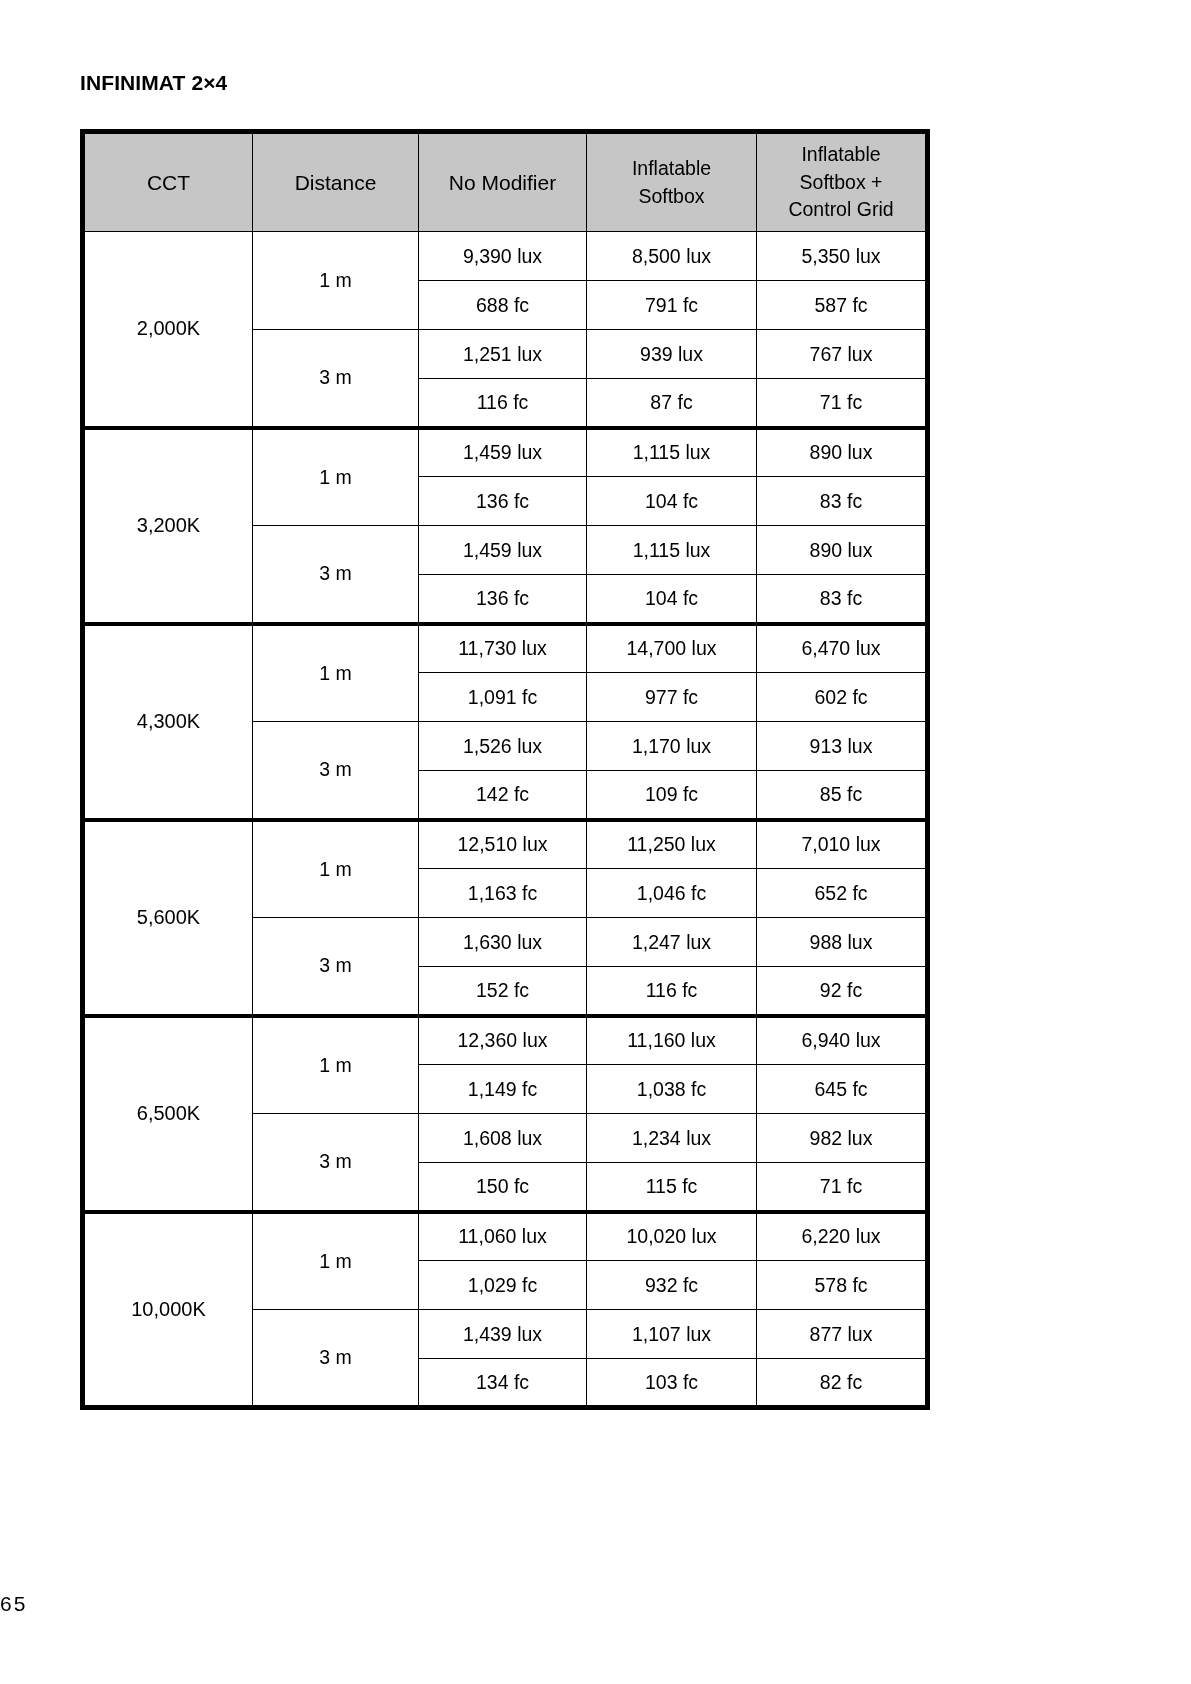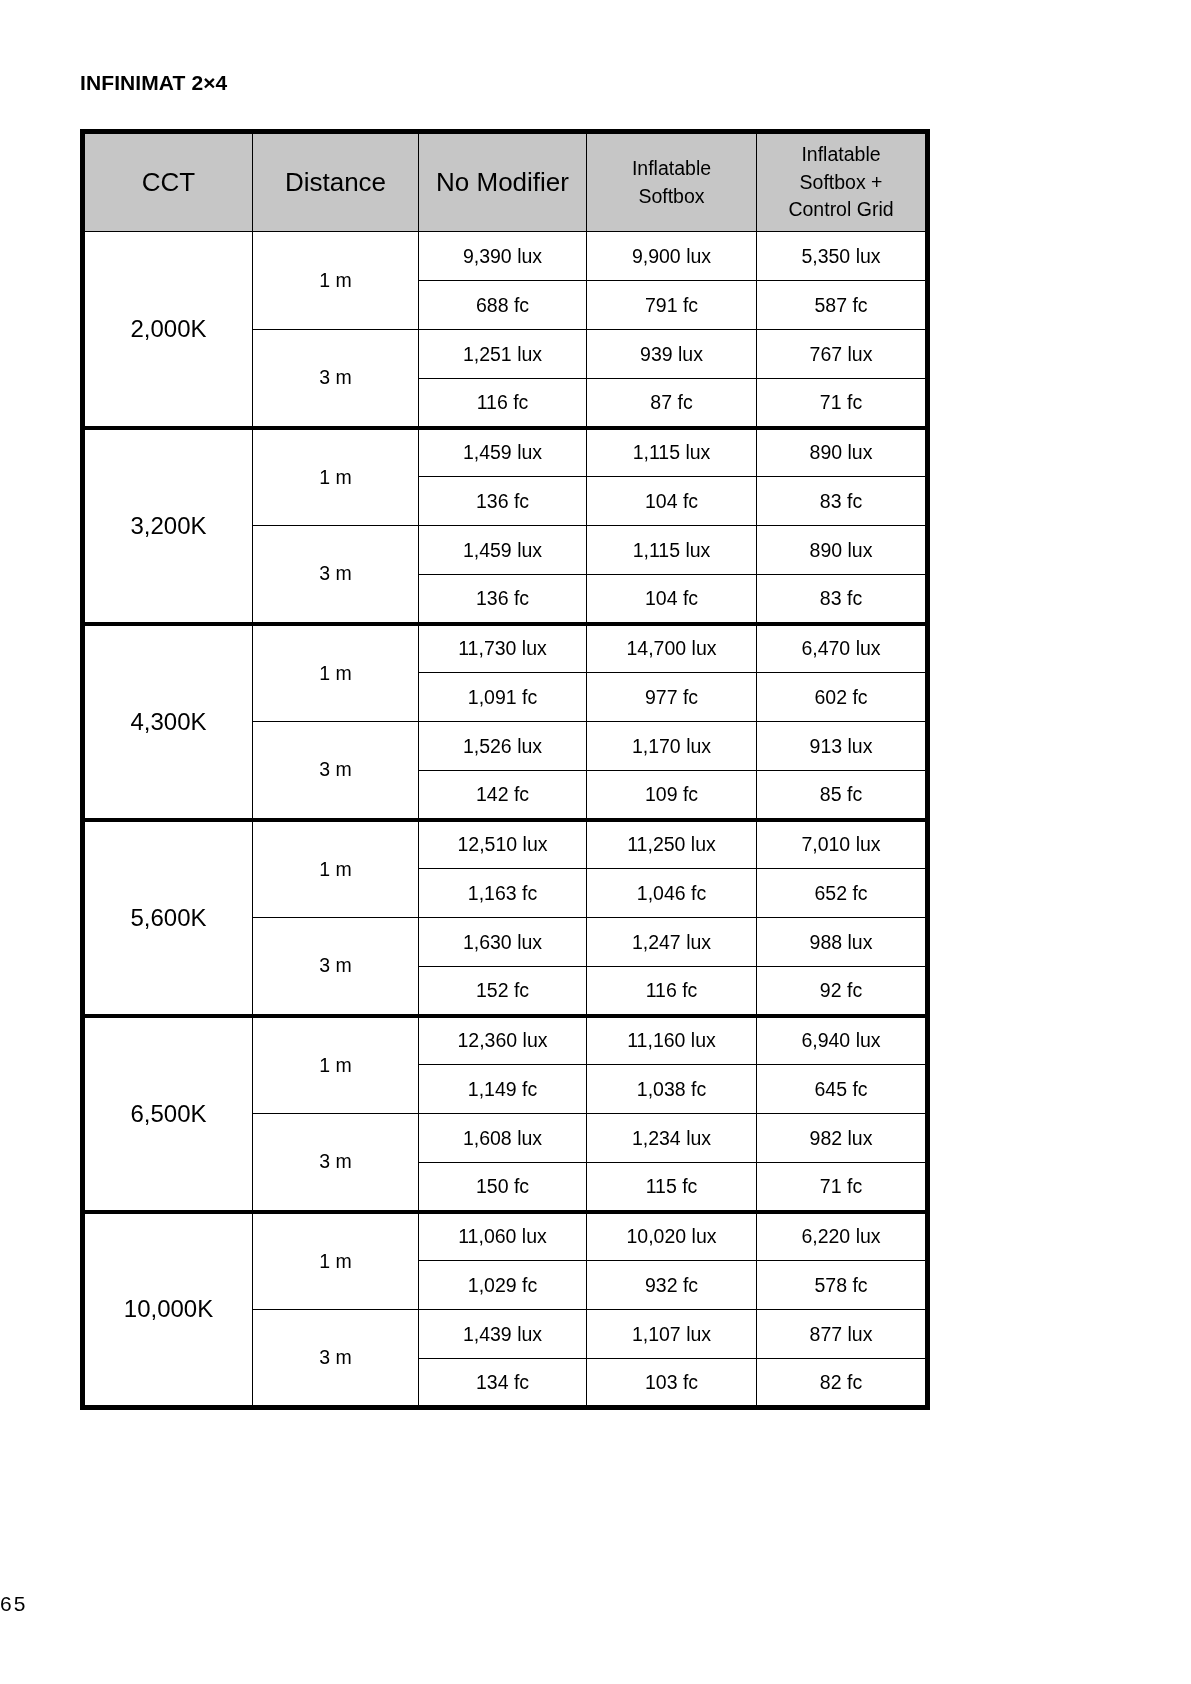--- a/index.html
+++ b/index.html
@@ -64,32 +64,32 @@
   }
 
   
   table.spec {
     border: 5px solid #000000;
   }
 
   thead th {
     background: #c6c6c6;
     height: 100px;
-    font-size: 26px;
+    font-size: 21px;
     line-height: 1.42;
     padding: 4px 6px;
   }
 
   thead th.hdr-multi { font-size: 19.5px; }
 
   
   thead th { border-bottom: 4.5px solid #000; }
 
   td.cct-cell {
-    font-size: 24px;
+    font-size: 20px;
     border-right: 1.6px solid #000;
   }
   td.dist-cell {
     font-size: 19.5px;
     margin-top: 40px;
   }
   td.val-cell {
     height: 49px;
     font-size: 19.5px;
   }
@@ -143,21 +143,21 @@
             <div>Softbox +</div>
             <div>Control Grid</div>
           </th>
         </tr>
       </thead>
       <tbody id="spec-body">
           <tr>
             <td class="cct-cell" rowspan="4">2,000K</td>
             <td class="dist-cell" rowspan="2">1 m</td>
             <td class="val-cell">9,390 lux</td>
-            <td class="val-cell">9,900 lux</td>
+            <td class="val-cell">8,500 lux</td>
             <td class="val-cell">5,350 lux</td>
           </tr>
           <tr>
             <td class="val-cell">688 fc</td>
             <td class="val-cell">791 fc</td>
             <td class="val-cell">587 fc</td>
           </tr>
           <tr>
             <td class="dist-cell" rowspan="2">3 m</td>
             <td class="val-cell">1,251 lux</td>

